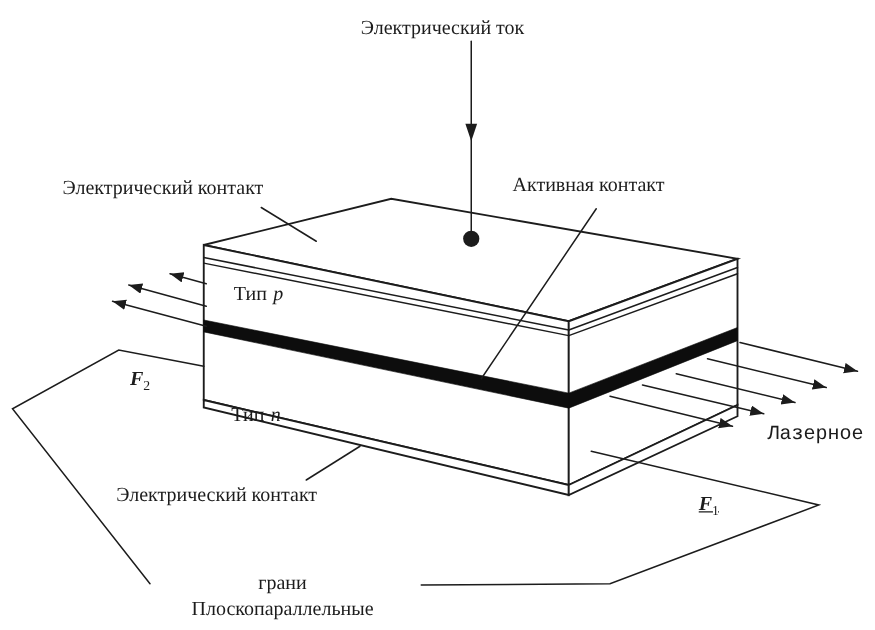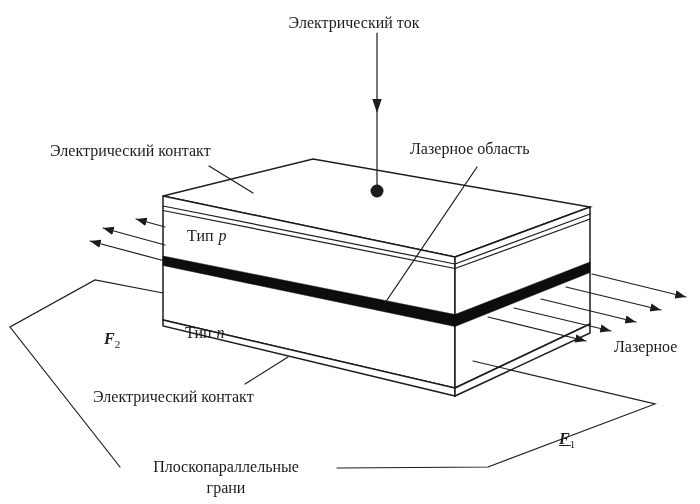--- a/index.html
+++ b/index.html
@@ -13,21 +13,21 @@
     font-family:"Liberation Serif","DejaVu Serif",serif;color:var(--line);
     overflow:hidden;
   }
   #drawing{position:absolute;left:0;top:0;}
   .ln{stroke:var(--line);stroke-width:1.2;fill:none;stroke-linecap:round;}
   .face{fill:var(--bg);stroke:var(--line);stroke-width:1.5;stroke-linejoin:miter;}
   .dark{fill:var(--active);stroke:var(--active);stroke-width:0.5;}
   .solid{fill:var(--line);stroke:none;}
   .lbl{position:absolute;font-size:16px;line-height:20px;white-space:nowrap;text-align:center;}
   .lbl.center{transform:translateX(-50%);text-align:center;}
-  .flabel{font-size:16px;font-weight:700;font-style:italic;margin-top:35px;}
+  .flabel{font-size:16px;font-weight:700;font-style:italic;}
   .flabel sub{font-size:11px;font-weight:400;font-style:normal;}
   .varchar{font-style:italic;margin-left:5px;}
   .twoline{line-height:22px;}
 </style>
 </head>
 <body>
 
 <div id="stage">
 
   <svg id="drawing" width="700" height="504" viewBox="0 0 700 504">
@@ -83,42 +83,42 @@
       <line class="ln" x1="165" y1="227" x2="136" y2="219" marker-end="url(#arrow)"></line>
       <line class="ln" x1="165" y1="245" x2="103" y2="228" marker-end="url(#arrow)"></line>
       <line class="ln" x1="165" y1="261" x2="90" y2="241" marker-end="url(#arrow)"></line>
     </g>
   </svg>
 
   <div class="lbl center" style="left:354px;top:13px;">Электрический ток</div>
 
   <div class="lbl" style="left:50px;top:141px;">Электрический контакт</div>
 
-  <div class="lbl" style="left:410px;top:139px;">Лазерное область</div>
+  <div class="lbl" style="left:410px;top:139px;">Активная контакт</div>
 
   <div class="lbl" style="left:187px;top:226px;">
     <span>Тип</span><span class="varchar">p</span>
   </div>
 
   <div class="lbl" style="left:185px;top:291px;margin-top:32px;">
     <span>Тип</span><span class="varchar">n</span>
   </div>
 
-  <div class="lbl twoline" style="left:614px;top:336px;">
+  <div class="lbl twoline" style="left:614px;top:336px;font-family:Liberation Mono, monospace;">
     <div>Лазерное</div>
   </div>
 
   <div class="lbl" style="left:93px;top:387px;">Электрический контакт</div>
 
   <div class="lbl flabel" style="left:104px;top:294px;">
     <i>F</i><sub>2</sub>
   </div>
 
   <div class="lbl flabel" style="left:559px;top:394px;text-decoration:underline;">
     <i>F</i><sub>1</sub>
   </div>
 
   <div class="lbl center twoline" style="left:226px;top:456px;line-height:21px;">
+    <div>грани</div>
     <div>Плоскопараллельные</div>
-    <div>грани</div>
   </div>
 
 </div>
 
 </body></html>

